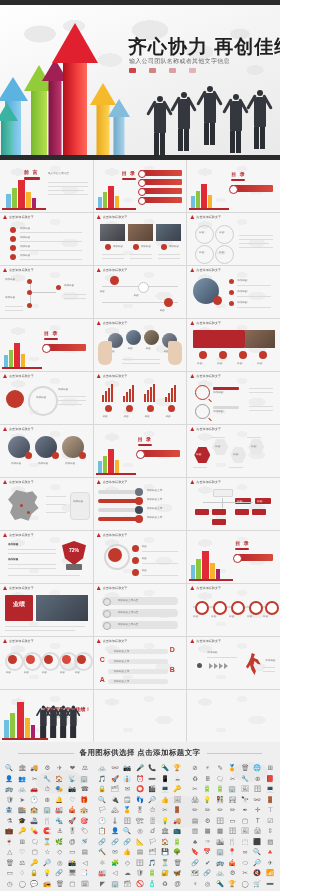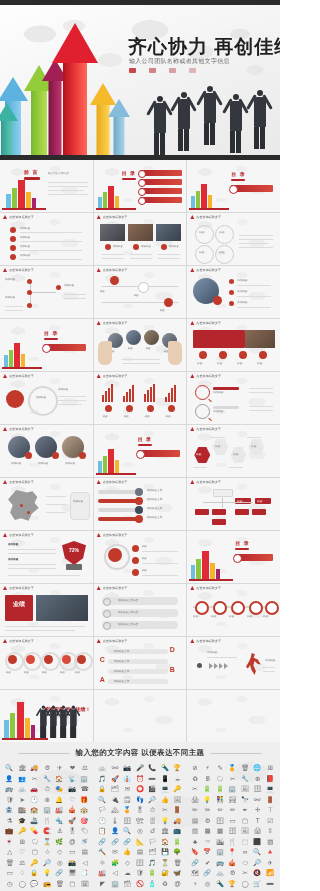--- a/index.html
+++ b/index.html
@@ -832,21 +832,21 @@
       </div>
     <div class="slide">
         <div class="bgmap"></div>
       </div>
   </div>
 
   <div class="iconsec">
     <div class="bgmap"></div>
     <div class="iconbanner">
       <span class="ln"></span>
-      <span class="tx">输入您的文字内容 以便表达不同主题</span>
+      <span class="tx">备用图标供选择 点击添加标题文字</span>
       <span class="ln"></span>
     </div>
     <div class="iconcols" id="icon-cols">
         <div class="iconblock">
           <div class="iconrow">
             <span class="gi">🔍</span>
             <span class="gi">🏛</span>
             <span class="gi">🚚</span>
             <span class="gi">⚙</span>
             <span class="gi">✈</span>

